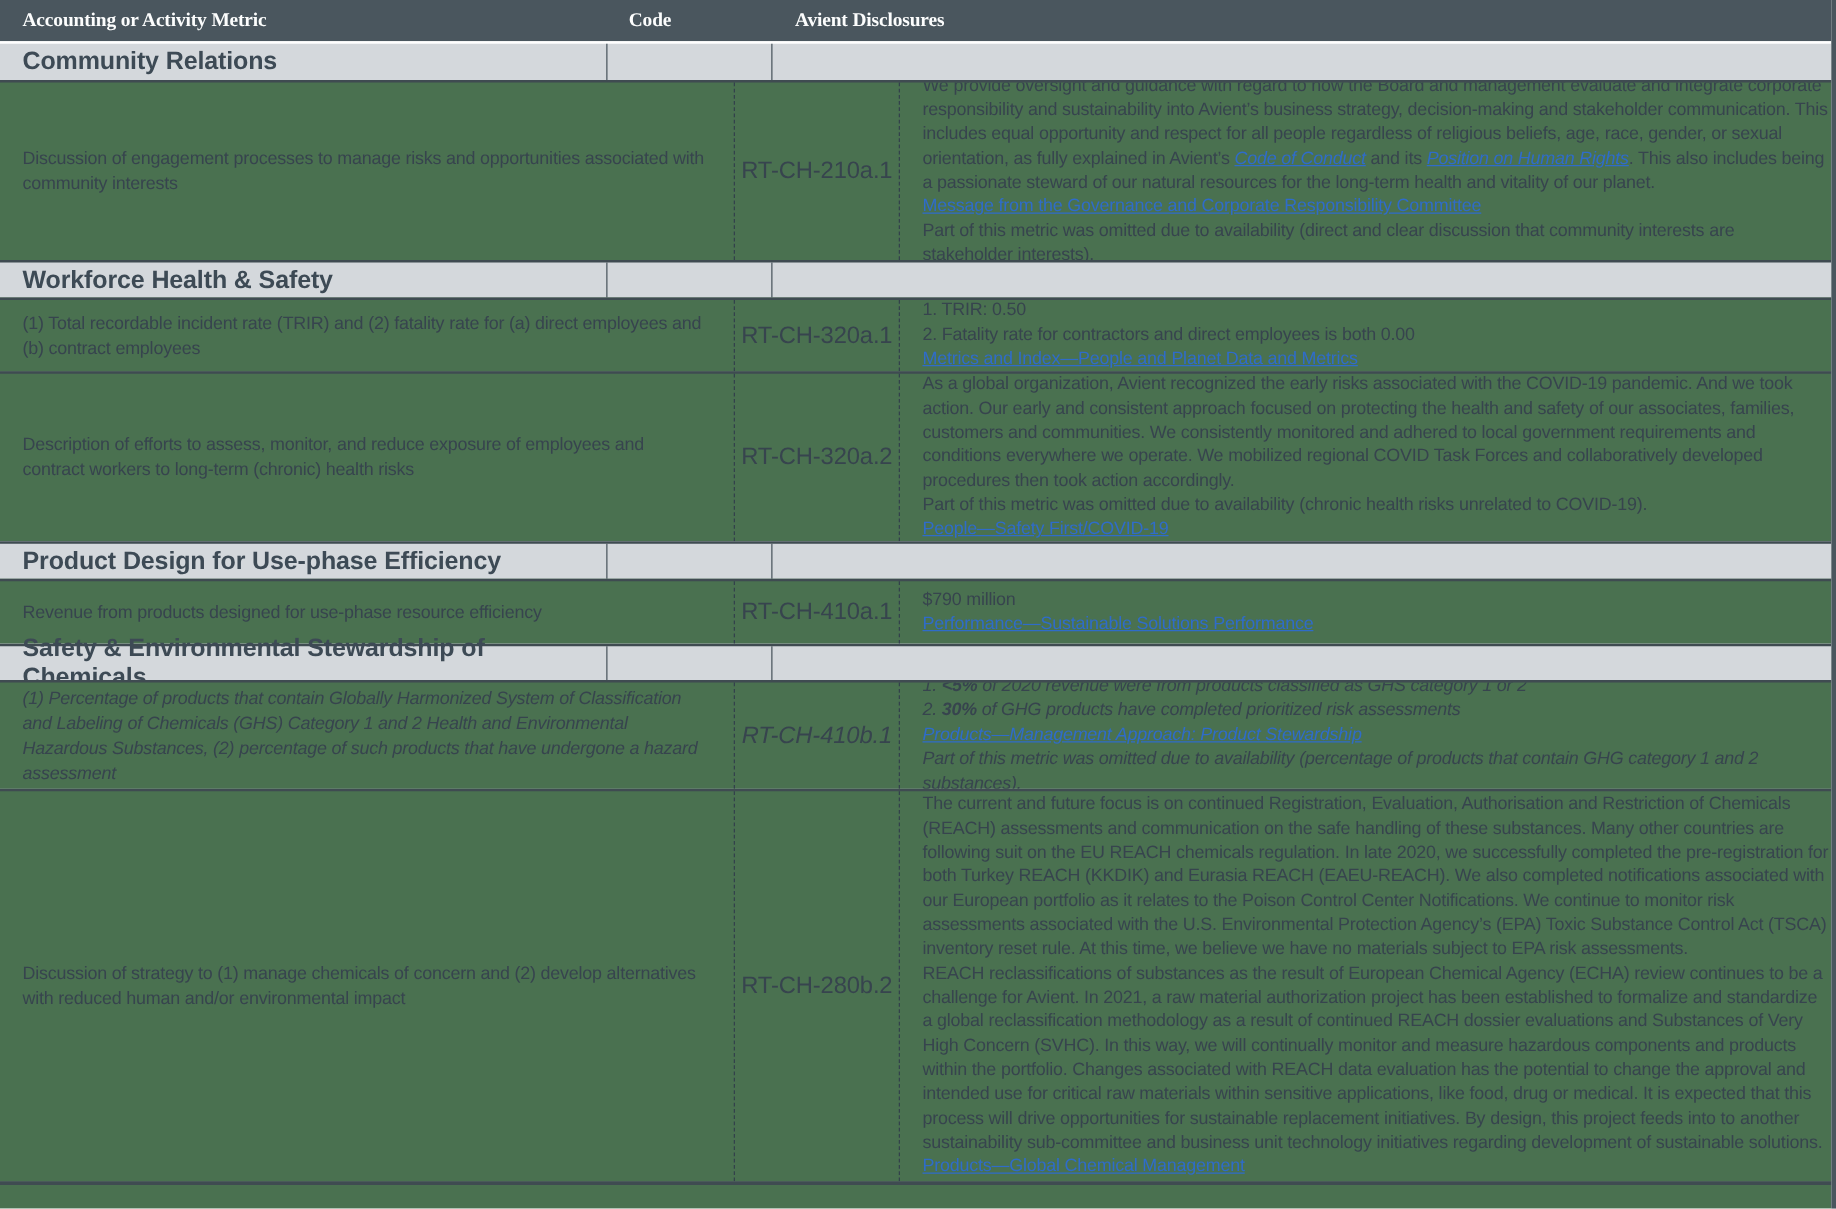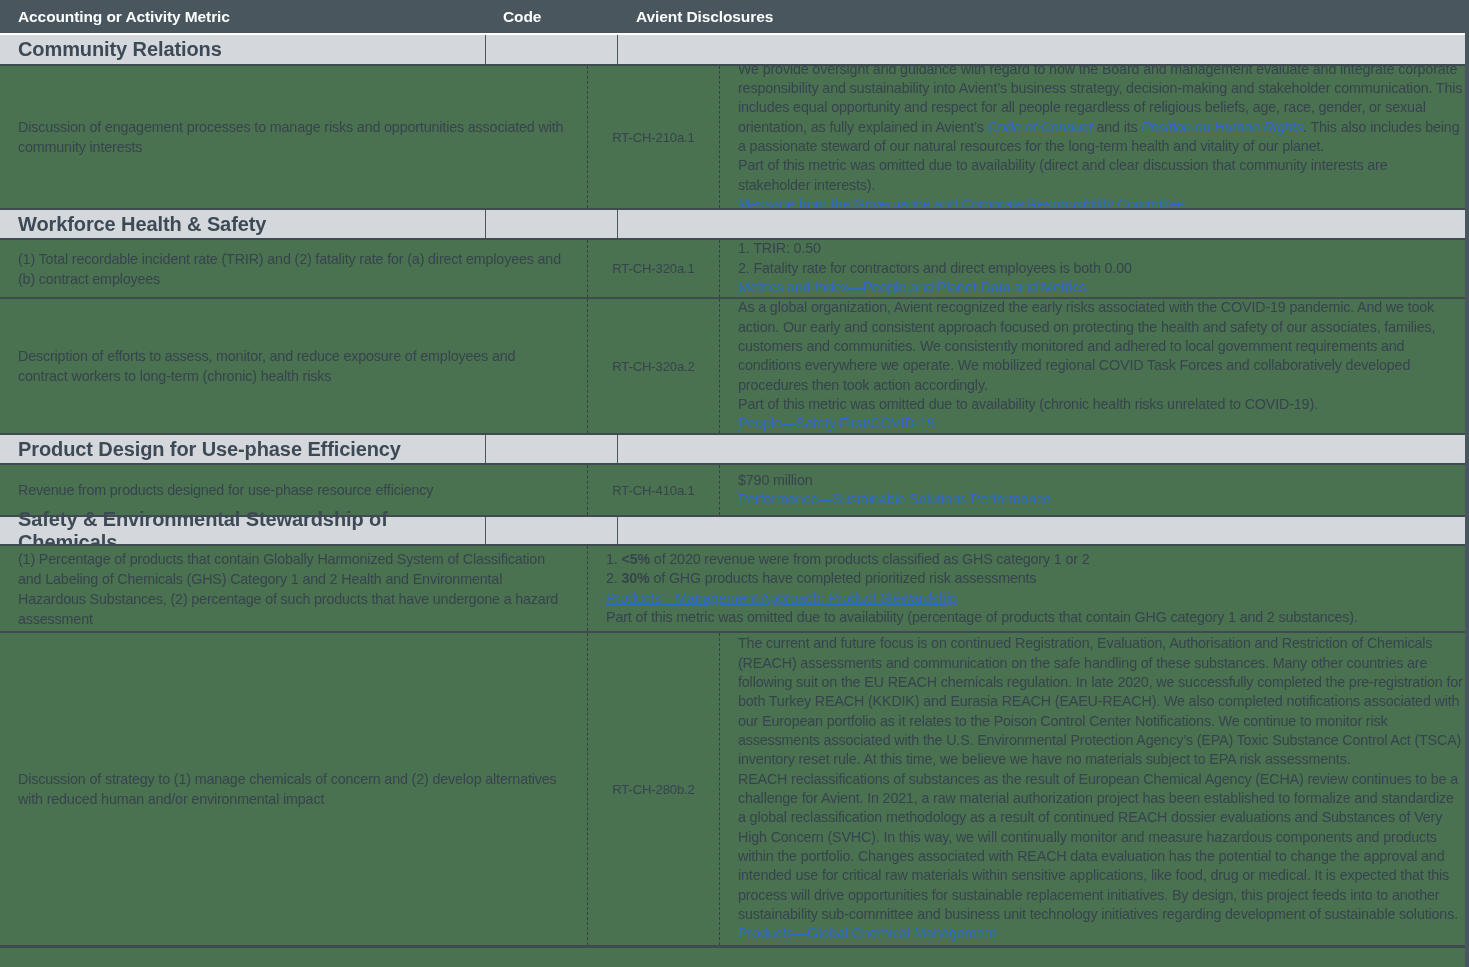--- a/index.html
+++ b/index.html
@@ -11,42 +11,42 @@
     --link:#2f6cc9;
     --line:#3f4b51;
     --divider:#33414b;
     --header-text:#fcfdfd;
   }
   html,body{margin:0;padding:0;background:#ffffff;}
   body{font-family:"Liberation Sans","DejaVu Sans",sans-serif;}
   .page{width:1469px;height:967px;overflow:hidden;display:flex;flex-direction:column;
         box-sizing:border-box;border-right:4px solid var(--header-bg);background:#fff;}
   
-  .thead{height:33px;flex:0 0 33px;background:var(--header-bg);display:flex;align-items:center;}
+  .thead{height:33px;flex:0 0 33px;background:var(--header-bg);display:flex;align-items:center;font-family:Liberation Serif, serif;}
   .thead .hcell{color:var(--header-text);font-weight:bold;font-size:15.5px;letter-spacing:-0.1px;box-sizing:border-box;}
   .hc-metric{width:486px;padding-left:18px;}
   .hc-code{width:132px;padding-left:17px;}
   .hc-disc{flex:1;padding-left:18px;}
   .header-gap{height:2px;flex:0 0 2px;background:#ffffff;}
   
   .section{background:var(--section-bg);display:flex;box-sizing:border-box;border-top:2px solid var(--line);}
   .section.first{border-top:none;}
   .sec-metric{width:486px;box-sizing:border-box;display:flex;align-items:center;padding-left:18px;
               border-right:1px solid #4a565e;}
   .sec-code{width:132px;box-sizing:border-box;border-right:1px solid #4a565e;}
   .sec-disc{flex:1;}
   .section .label{font-weight:bold;font-size:20px;color:var(--section-ink);letter-spacing:-0.1px;}
   
   .row{background:var(--green);display:flex;box-sizing:border-box;border-top:2px solid var(--line);}
   .cell{box-sizing:border-box;color:var(--ink);}
   .cell-metric{width:588px;display:flex;align-items:center;padding:4px 22px 4px 18px;
                border-right:1px dashed var(--divider);
                font-size:14.3px;line-height:20px;letter-spacing:-0.15px;}
   .cell-code{width:132px;display:flex;align-items:center;justify-content:center;
-             border-right:1px dashed var(--divider);font-size:13px;letter-spacing:-0.1px;}
+             border-right:1px dashed var(--divider);font-size:19px;letter-spacing:-0.1px;}
   .cell-disc{flex:1;display:flex;flex-direction:column;justify-content:center;
              padding:3px 2px 3px 18px;overflow:hidden;
              font-size:14.3px;line-height:19.35px;letter-spacing:-0.15px;}
   .blk{margin:0;}
   .seg-b{font-weight:bold;}
   a.lnk{color:var(--link);text-decoration:underline;cursor:pointer;}
   a.lnk.it{font-style:italic;}
   
   .bottom-strip{flex:1;background:var(--green);border-top:3px solid var(--line);}
 </style>
@@ -70,22 +70,22 @@
       </div>
       <div class="row" style="height: 144px;">
         <div class="cell cell-metric">
           <span>Discussion of engagement processes to manage risks and opportunities associated with community interests</span>
         </div>
         <div class="cell cell-code">
           <span>RT-CH-210a.1</span>
         </div>
         <div class="cell cell-disc">
           <div class="blk"><span class="seg-p">We provide oversight and guidance with regard to how the Board and management evaluate and integrate corporate responsibility and sustainability into Avient’s business strategy, decision-making and stakeholder communication. This includes equal opportunity and respect for all people regardless of religious beliefs, age, race, gender, or sexual orientation, as fully explained in Avient’s </span><a class="lnk it">Code of Conduct</a><span class="seg-p"> and its </span><a class="lnk it">Position on Human Rights</a><span class="seg-p">. This also includes being a passionate steward of our natural resources for the long-term health and vitality of our planet.</span></div>
+          <div class="blk"><a class="lnk">Message from the Governance and Corporate Responsibility Committee</a></div>
           <div class="blk"><span class="seg-p">Part of this metric was omitted due to availability (direct and clear discussion that community interests are stakeholder interests).</span></div>
-          <div class="blk"><a class="lnk">Message from the Governance and Corporate Responsibility Committee</a></div>
         </div>
       </div>
       <div class="section" style="height: 30px;">
         <div class="sec-metric">
           <span class="label">Workforce Health &amp; Safety</span>
         </div>
         <div class="sec-code"></div>
         <div class="sec-disc"></div>
       </div>
       <div class="row" style="height: 59px;">
@@ -133,23 +133,26 @@
           <div class="blk"><a class="lnk">Performance—Sustainable Solutions Performance</a></div>
         </div>
       </div>
       <div class="section" style="height: 29px;">
         <div class="sec-metric">
           <span class="label">Safety &amp; Environmental Stewardship of Chemicals</span>
         </div>
         <div class="sec-code"></div>
         <div class="sec-disc"></div>
       </div>
-      <div class="row" style="height: 87px;">
+      <div class="row" style="height: 87px; font-style: italic;">
         <div class="cell cell-metric">
           <span>(1) Percentage of products that contain Globally Harmonized System of Classification and Labeling of Chemicals (GHS) Category 1 and 2 Health and Environmental Hazardous Substances, (2) percentage of such products that have undergone a hazard assessment</span>
+        </div>
+        <div class="cell cell-code">
+          <span>RT-CH-410b.1</span>
         </div>
         <div class="cell cell-disc">
           <div class="blk"><span class="seg-p">1. </span><span class="seg-b">&lt;5%</span><span class="seg-p"> of 2020 revenue were from products classified as GHS category 1 or 2</span></div>
           <div class="blk"><span class="seg-p">2. </span><span class="seg-b">30%</span><span class="seg-p"> of GHG products have completed prioritized risk assessments</span></div>
           <div class="blk"><a class="lnk">Products—Management Approach: Product Stewardship</a></div>
           <div class="blk"><span class="seg-p">Part of this metric was omitted due to availability (percentage of products that contain GHG category 1 and 2 substances).</span></div>
         </div>
       </div>
       <div class="row" style="height: 314px;">
         <div class="cell cell-metric">

